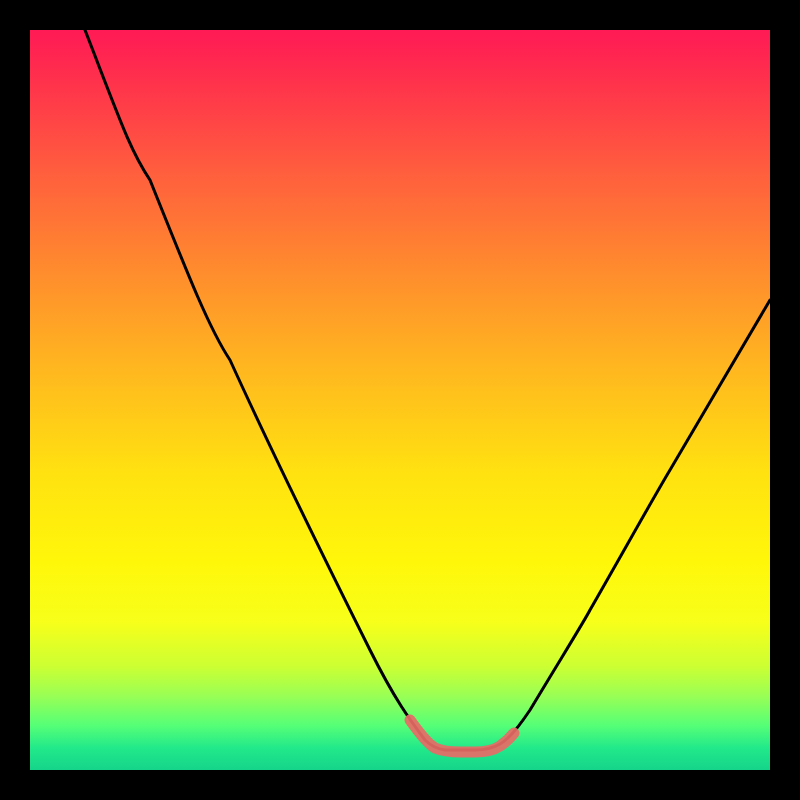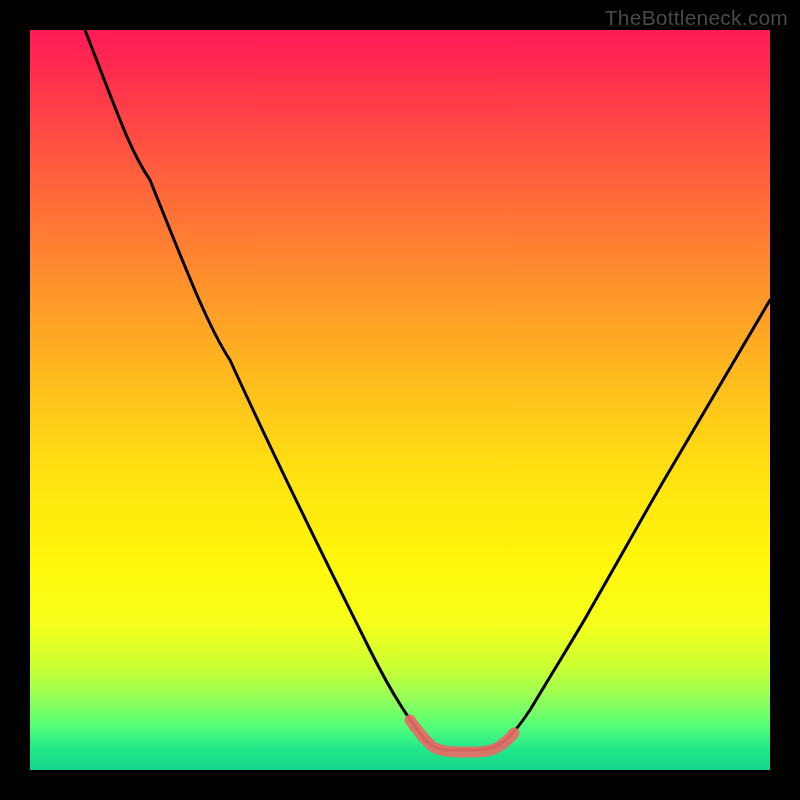--- a/index.html
+++ b/index.html
@@ -86,14 +86,13 @@
 
       <path fill="none" stroke="#e86a66" stroke-width="11" stroke-linecap="round" stroke-linejoin="round" opacity="0.92" d="M 380 690
                C 390 704, 398 714, 405 718
                C 412 721, 420 722, 430 722
                L 445 722
                C 455 722, 464 720, 470 716
                C 476 712, 480 708, 484 703"></path>
     </svg>
   </div>
 
-  <div class="watermark">TheBottleneck.com</div>
 </div>
 
 </body></html>

